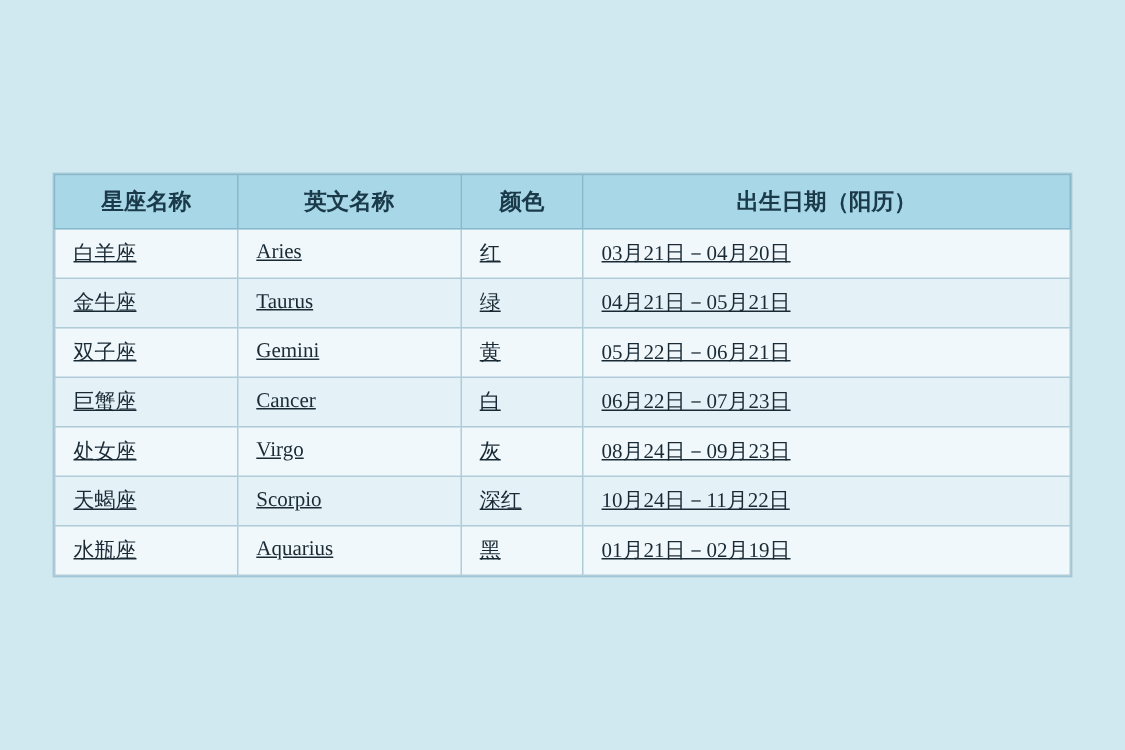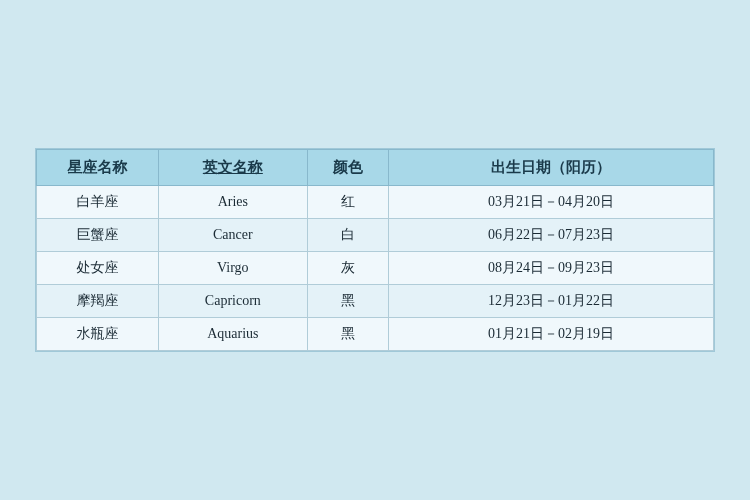--- a/index.html
+++ b/index.html
@@ -39,26 +39,26 @@
     }
     tbody tr {
       background-color: #f0f8fc;
     }
     tbody tr:nth-child(even) {
       background-color: #e4f2f8;
     }
     tbody td {
       border: 1px solid #b0ccd8;
       padding: 7px 12px;
-      text-align: center;
       font-size: 14px;
       color: #1a2a34;
+      text-decoration: underline;
     }
     .col-chinese { width: 18%; }
-    .col-english { width: 22%; text-decoration: underline; }
+    .col-english { width: 22%; }
     .col-color   { width: 12%; }
     .col-date    { width: 48%; }
   </style>
 </head>
 <body>
 
 <div class="table-container">
   <table>
     <thead>
       <tr>
@@ -69,36 +69,48 @@
       </tr>
     </thead>
     <tbody id="table-body">
     <tr>
           <td>白羊座</td>
           <td>Aries</td>
           <td>红</td>
           <td>03月21日－04月20日</td>
         </tr>
         <tr>
+          <td>金牛座</td>
+          <td>Taurus</td>
+          <td>绿</td>
+          <td>04月21日－05月21日</td>
+        </tr>
+        <tr>
+          <td>双子座</td>
+          <td>Gemini</td>
+          <td>黄</td>
+          <td>05月22日－06月21日</td>
+        </tr>
+        <tr>
           <td>巨蟹座</td>
           <td>Cancer</td>
           <td>白</td>
           <td>06月22日－07月23日</td>
         </tr>
         <tr>
           <td>处女座</td>
           <td>Virgo</td>
           <td>灰</td>
           <td>08月24日－09月23日</td>
         </tr>
         <tr>
-          <td>摩羯座</td>
-          <td>Capricorn</td>
-          <td>黑</td>
-          <td>12月23日－01月22日</td>
+          <td>天蝎座</td>
+          <td>Scorpio</td>
+          <td>深红</td>
+          <td>10月24日－11月22日</td>
         </tr>
         <tr>
           <td>水瓶座</td>
           <td>Aquarius</td>
           <td>黑</td>
           <td>01月21日－02月19日</td>
         </tr>
       </tbody>
   </table>
 </div>

